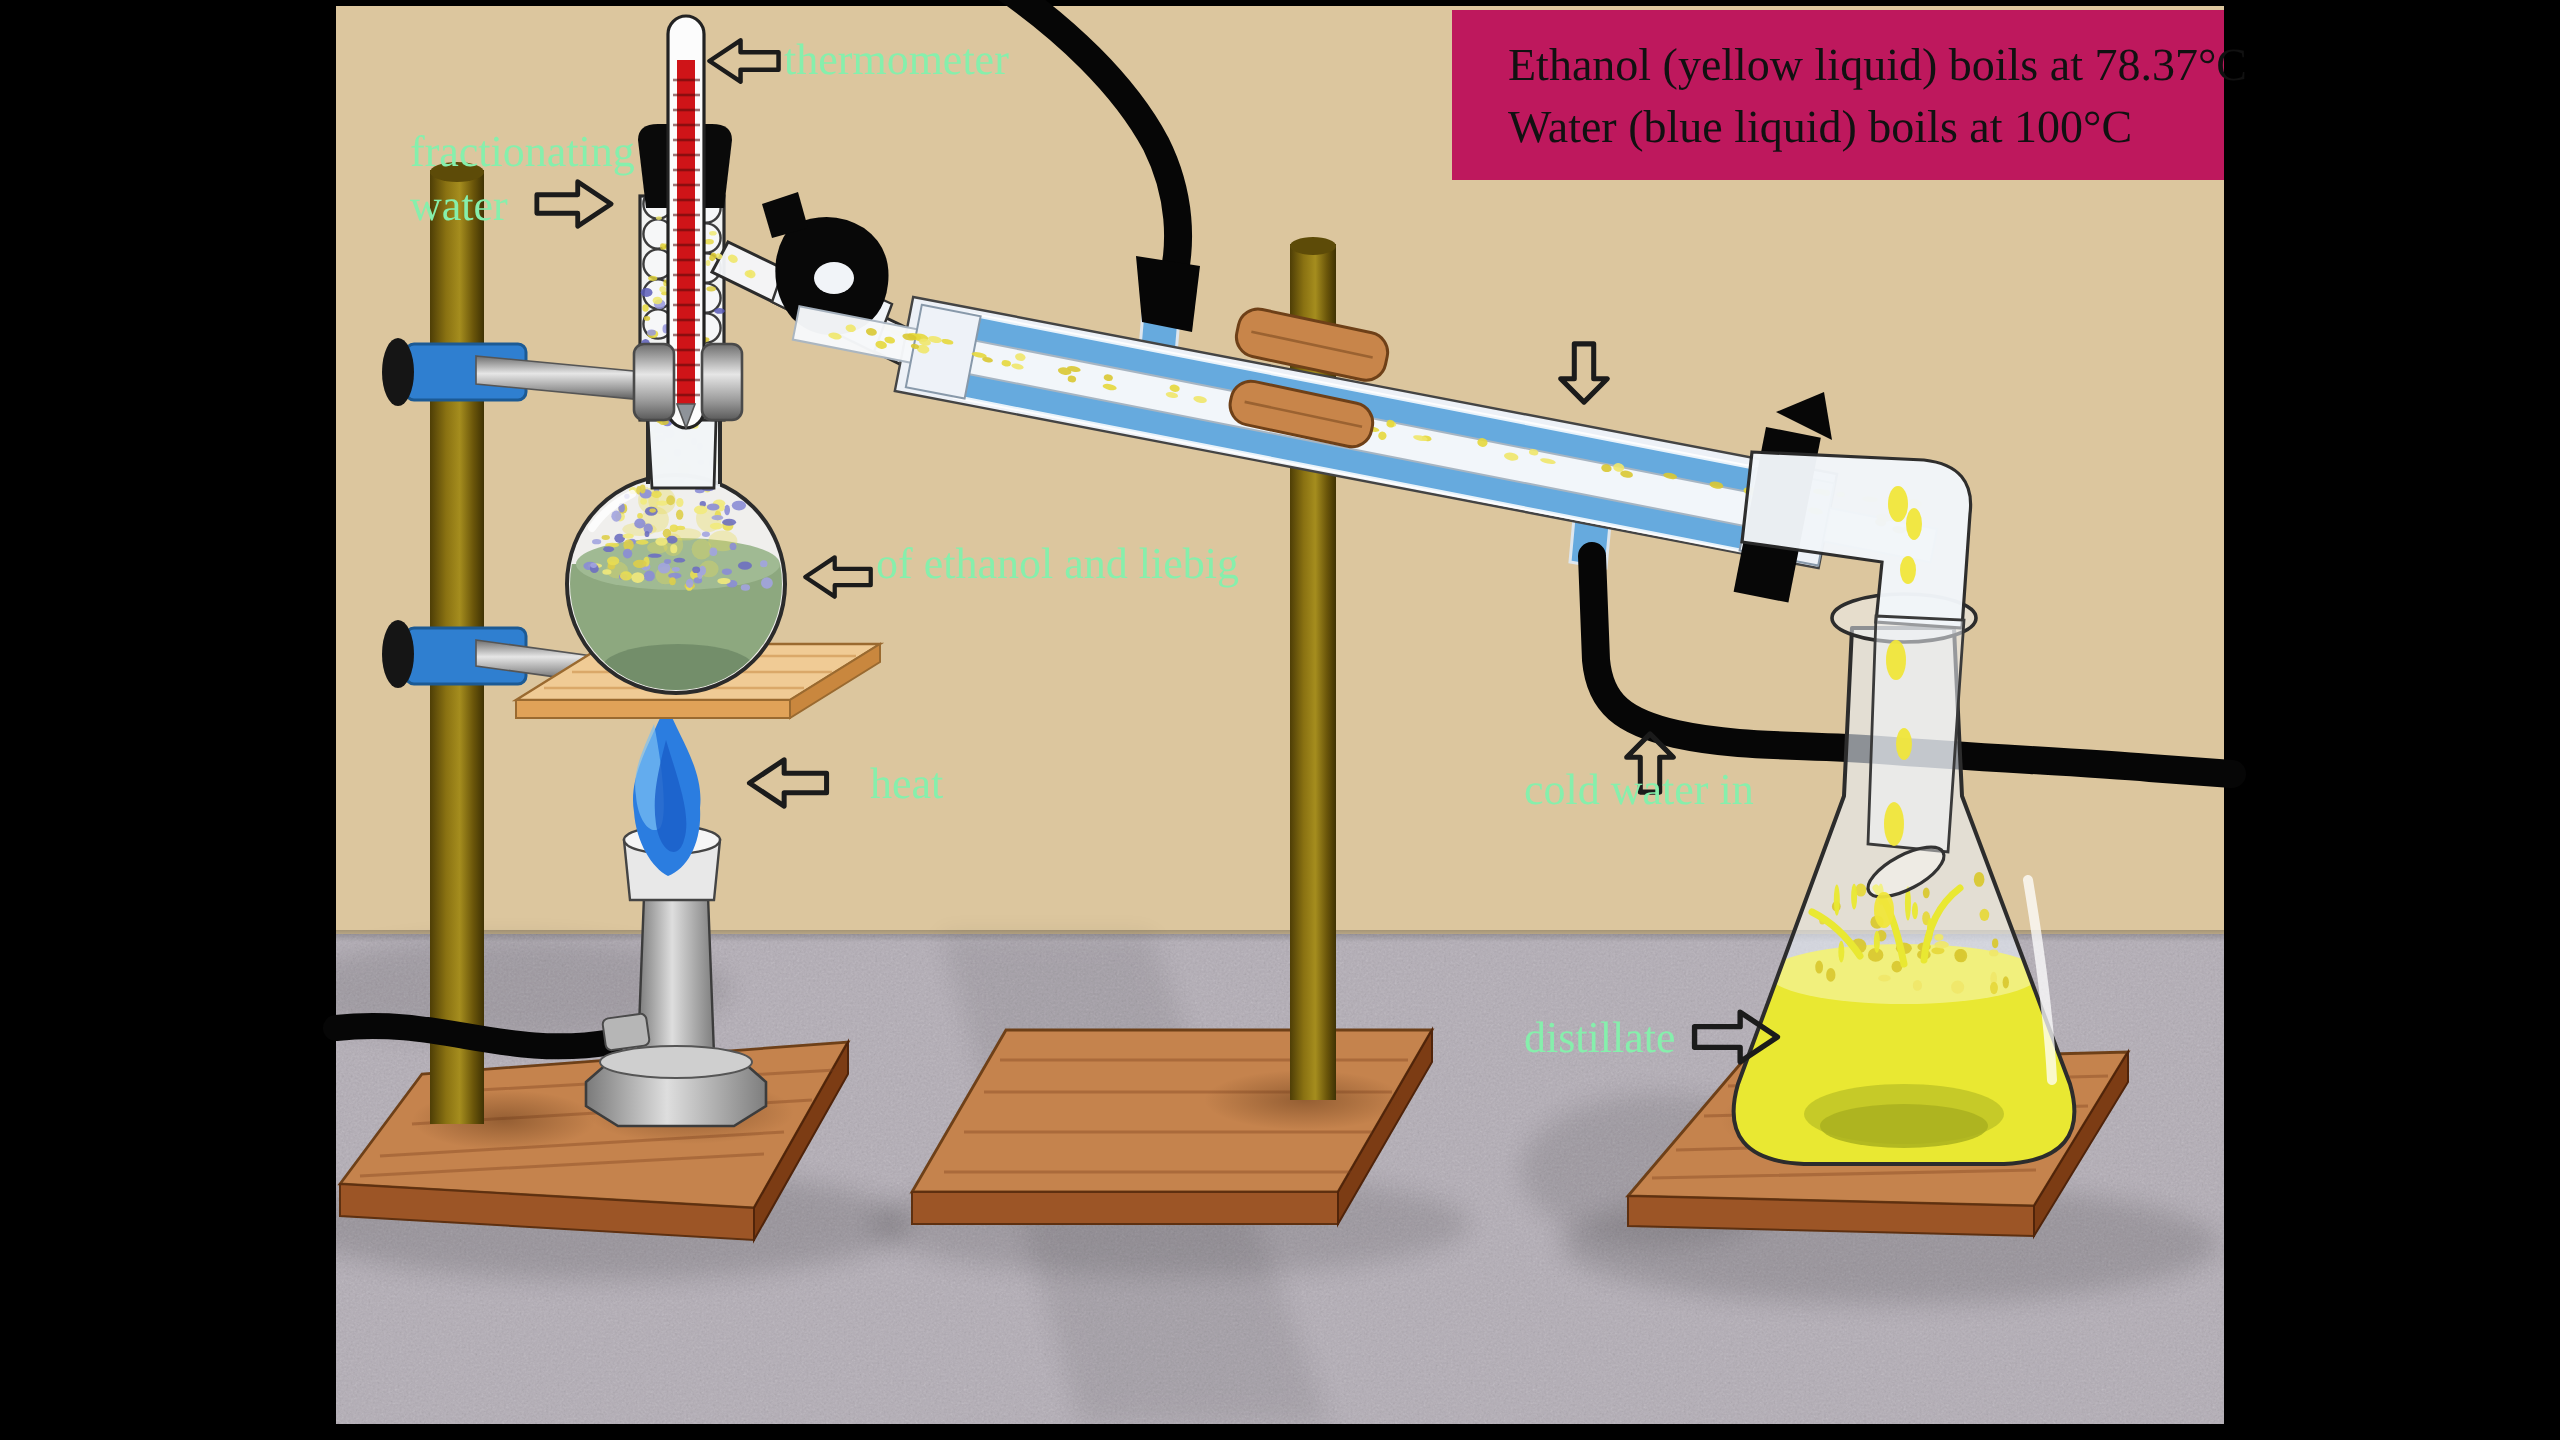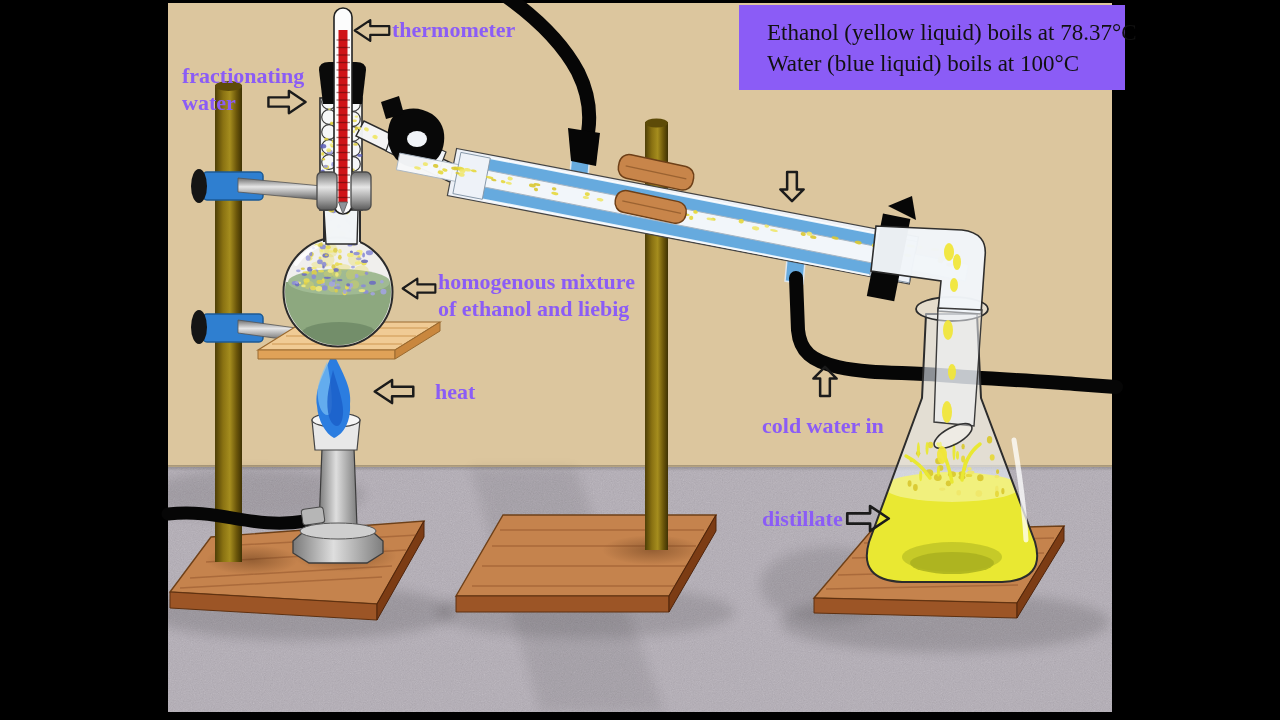--- a/index.html
+++ b/index.html
@@ -8,21 +8,21 @@
   .wall{position:absolute;left:168px;top:3px;width:944px;height:464px;
         background:linear-gradient(to bottom,#dcc69e 0%,#dcc69e 90%,#cdb88e 100%);}
   .floor{position:absolute;left:168px;top:467px;width:944px;height:245px;background:#b3adb6;}
   .floor svg{position:absolute;left:0;top:0;}
   .floor-edge{position:absolute;left:168px;top:465px;width:944px;height:6px;
         background:linear-gradient(to bottom,rgba(0,0,0,.25),rgba(0,0,0,0));}
   .scene{position:absolute;left:0;top:0;pointer-events:none;}
   .infobox{position:absolute;left:726px;top:5px;width:386px;height:85px;background:#fff;
            box-sizing:border-box;padding:12px 0 0 28px;}
   .infobox div{font-size:23px;line-height:31px;color:#111;white-space:nowrap;}
-  .lbl{position:absolute;font-size:22px;color:#8b5cf6;white-space:nowrap;line-height:27px;font-weight:bold;}
+  .lbl{position:absolute;font-size:22px;color:#86efac;white-space:nowrap;line-height:27px;}
   .arrow{position:absolute;}
   .arrow path{fill:none;stroke:#1b1b1b;stroke-width:2.6;stroke-linejoin:round;}
 </style>
 </head>
 <body>
 
 <div class="stage">
 
   <div class="wall" style="background: rgb(220, 198, 158);"></div>
 
@@ -611,58 +611,57 @@
           <ellipse cx="957" cy="262" rx="4" ry="8" fill="#f0e63a" opacity="0.95"></ellipse>
           <ellipse cx="954" cy="285" rx="4" ry="7" fill="#f0e63a" opacity="0.95"></ellipse>
           <ellipse cx="948" cy="330" rx="5" ry="10" fill="#f0e63a" opacity="0.95"></ellipse>
           <ellipse cx="952" cy="372" rx="4" ry="8" fill="#f0e63a" opacity="0.95"></ellipse>
           <ellipse cx="947" cy="412" rx="5" ry="11" fill="#f0e63a" opacity="0.95"></ellipse>
           <ellipse cx="942" cy="455" rx="5" ry="9" fill="#f0e63a" opacity="0.95"></ellipse>
         </g>
     </g>
   </svg>
 
-  <div class="infobox" style="background: #8b5cf6; margin-left: 13px;">
+  <div class="infobox" style="background: #be185d;">
     <div>Ethanol (yellow liquid) boils at 78.37°C</div>
     <div>Water (blue liquid) boils at 100°C</div>
   </div>
 
   <svg class="arrow" style="left:353px;top:17px" width="38" height="27" viewBox="0 0 44 28">
     <path d="M42,9 L20,9 L20,2 L2,14 L20,26 L20,19 L42,19 Z"></path>
     </svg>
   <div class="lbl" style="left:392px;top:16px">thermometer</div>
 
-  <div class="lbl" style="left:182px;top:62px">
+  <div class="lbl" style="left:205px;top:62px">
     <div>fractionating</div>
     <div>water</div>
   </div>
   <svg class="arrow" style="left:266px;top:89px" width="42" height="26" viewBox="0 0 44 28">
     <path d="M2,9 L24,9 L24,2 L42,14 L24,26 L24,19 L2,19 Z"></path>
     </svg>
 
   <svg class="arrow" style="left:401px;top:276px" width="36" height="25" viewBox="0 0 44 28">
     <path d="M42,9 L20,9 L20,2 L2,14 L20,26 L20,19 L42,19 Z"></path>
     </svg>
   <div class="lbl" style="left:438px;top:268px">
-    <div>homogenous mixture</div>
     <div>of ethanol and liebig</div>
   </div>
 
   <svg class="arrow" style="left:371px;top:378px" width="46" height="27" viewBox="0 0 44 28">
     <path d="M42,9 L20,9 L20,2 L2,14 L20,26 L20,19 L42,19 Z"></path>
     </svg>
   <div class="lbl" style="left:435px;top:378px">heat</div>
 
   <svg class="arrow" style="left:777px;top:170px" width="30" height="33" viewBox="0 0 28 34">
     <path d="M9,2 L9,20 L2,20 L14,32 L26,20 L19,20 L19,2 Z"></path>
     </svg>
 
   <svg class="arrow" style="left:810px;top:365px" width="30" height="33" viewBox="0 0 28 34">
     <path d="M9,32 L9,14 L2,14 L14,2 L26,14 L19,14 L19,32 Z"></path>
     </svg>
-  <div class="lbl" style="left:762px;top:412px">cold water in</div>
+  <div class="lbl" style="left:762px;top:381px">cold water in</div>
 
   <div class="lbl" style="left:762px;top:505px">distillate</div>
   <svg class="arrow" style="left:845px;top:504px" width="46" height="29" viewBox="0 0 44 28">
     <path d="M2,9 L24,9 L24,2 L42,14 L24,26 L24,19 L2,19 Z"></path>
     </svg>
 
 </div>
 
 </body></html>

